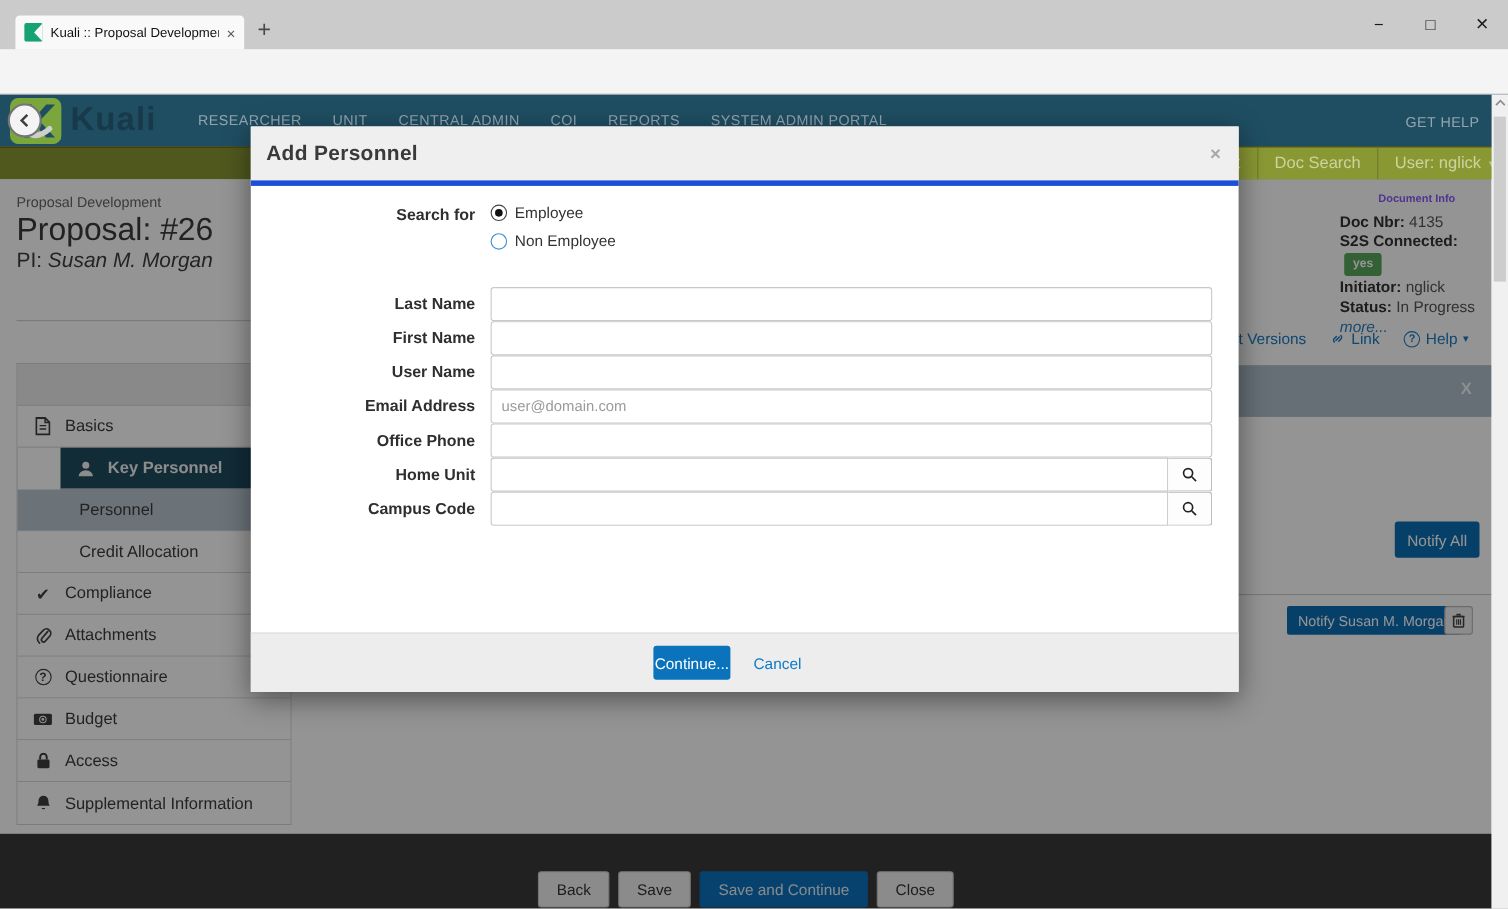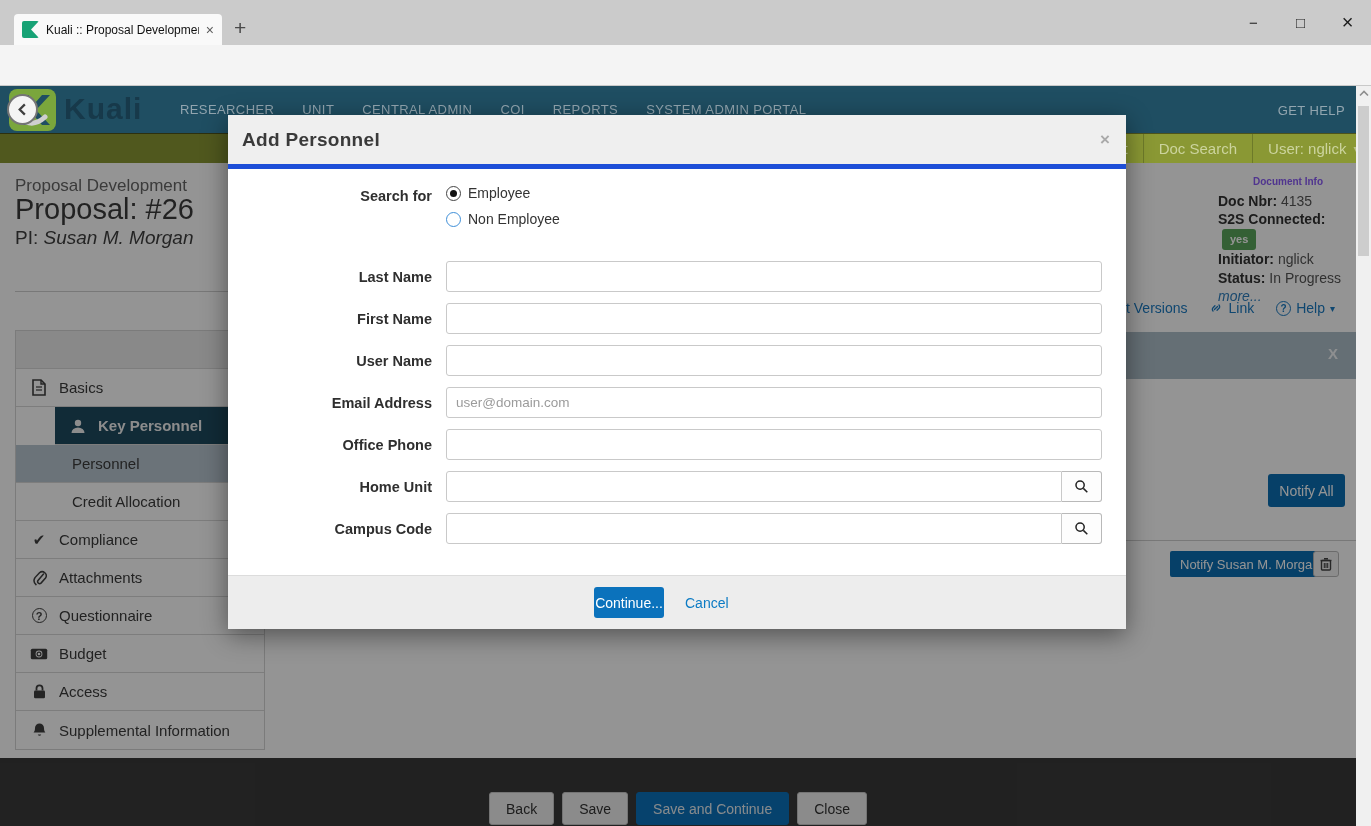--- a/index.html
+++ b/index.html
@@ -48,21 +48,21 @@
   
   .olivebar { position:absolute; left:0; top:133px; width:1371px; height:30px; background:#8a9834; border-top:1px solid rgba(0,0,0,.45); }
   .utilnav { position:absolute; left:1100px; top:133px; height:30px; display:flex; z-index:60; background:#8a9834; border-top:1px solid rgba(0,0,0,.45); }
   .utilnav .uitem { height:100%; display:flex; align-items:center; justify-content:center; font-size:15px;
                     color:#ccd49e; border-left:1px solid #6d7a29; padding:0 15px; white-space:nowrap; }
   .utilnav .uitem:last-child { border-right:1px solid #6d7a29; }
   .utilnav .caret { font-size:10px; margin-left:7px; color:#b9c186; }
 
   
   .pagecontent { position:absolute; left:0; top:163px; width:1356px; height:595px; background:#fff; z-index:10; }
-  .crumb { position:absolute; left:15px; top:13px; font-size:17px; color:#666; }
+  .crumb { position:absolute; left:15px; top:13px; font-size:13px; color:#666; }
   .ptitle { position:absolute; left:15px; top:30px; font-size:29px; font-weight:500; color:#3c3c3c; width:212px; white-space:nowrap; overflow:hidden; }
   .pi-line { position:absolute; left:15px; top:64px; font-size:19px; color:#3f3f3f; }
   .pi-line em { font-style:italic; }
   .hr1 { position:absolute; left:15px; top:128px; width:250px; border-top:1px solid #cfcfcf; }
 
   .sidebar { position:absolute; left:15px; top:167px; width:250px; border:1px solid #d4d4d4; background:#fff; }
   .sb-head { height:38px; background:#ededed; border-bottom:1px solid #d7d7d7; }
   .sb-item { height:38px; display:flex; align-items:center; gap:10px; padding-left:13px;
              border-bottom:1px solid #d7d7d7; font-size:15px; color:#3b3b3b; background:#fff; }
   .sb-item:last-child { border-bottom:none; }
@@ -109,21 +109,21 @@
   .sb-up { position:absolute; left:0; top:4px; width:15px; display:flex; justify-content:center; color:#8d8d8d; }
   .sb-thumb { position:absolute; left:2px; top:20px; width:11px; height:150px; background:#cdcdcd; }
 
   
   .modal { position:absolute; left:228px; top:115px; width:898px; height:514px; background:#fff; z-index:70;
            box-shadow:0 6px 24px rgba(0,0,0,.45); }
   .modal-header { height:54px; background:#efefef; border-bottom:5px solid #1d4ed8; display:flex; align-items:center; padding:0 16px 0 14px; }
   .modal-title { font-size:19px; font-weight:700; color:#3a3a3a; letter-spacing:.3px; flex:1; }
   .modal-close { color:#a9a9a9; font-size:17px; font-weight:700; line-height:1; align-self:flex-start; margin-top:16px; }
   .modal-body { padding:16px 10px 0 0; }
-  .frow { display:flex; margin-bottom:11px; }
+  .frow { display:flex; }
   .frow.radios { margin-bottom:24px; }
   .flabel { width:218px; text-align:right; padding-right:14px; font-size:14.5px; font-weight:700; color:#2f2f2f; padding-top:8px; }
   .fctrl { width:656px; }
   .fctrl input.txt { width:100%; height:31px; border:1px solid #c9c9c9; border-radius:3px; padding:0 9px;
                      font-size:13.5px; font-family:"Liberation Sans",sans-serif; color:#333; outline:none; }
   .fctrl input.txt::placeholder { color:#9b9b9b; }
   .igroup { display:flex; width:656px; }
   .igroup input.txt { width:616px; border-radius:3px 0 0 3px; }
   .lookupbtn { width:40px; height:31px; border:1px solid #b9b9b9; border-left:none; border-radius:0 3px 3px 0;
                background:#fdfdfd; display:flex; align-items:center; justify-content:center; color:#222; }

